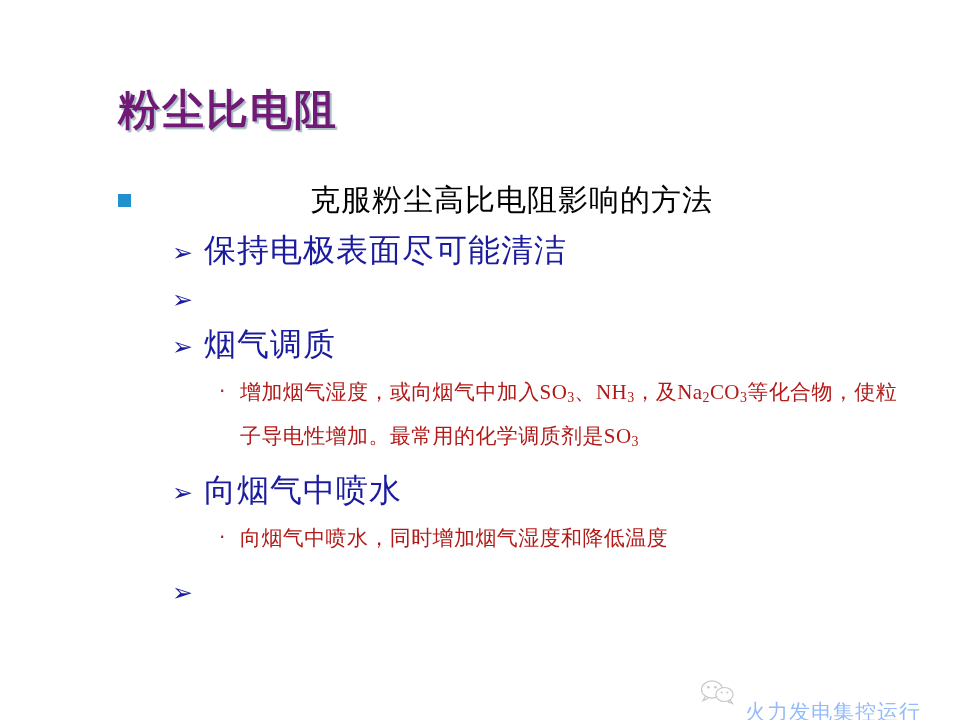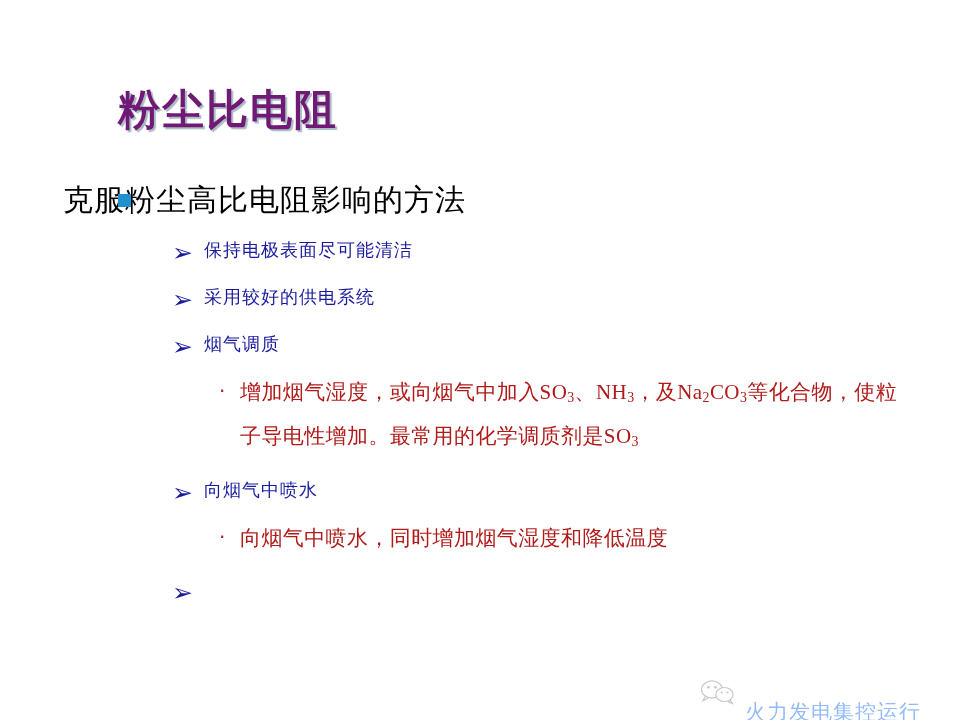--- a/index.html
+++ b/index.html
@@ -42,20 +42,21 @@
     left: 0;
     top: 180px;
     width: 960px;
   }
 
   .lvl1 {
     position: relative;
     padding-left: 63px;
     min-height: 44px;
     margin-bottom: 8px;
+    text-align: center;
   }
   .lvl1 .sq-bullet {
     position: absolute;
     left: 118px;
     top: 14px;
     width: 13px;
     height: 13px;
     background: #2090cf;
   }
   .lvl1 .txt {
@@ -74,21 +75,21 @@
   .lvl2 .arrow-bullet {
     position: absolute;
     left: 172px;
     top: 4px;
     font-size: 25px;
     line-height: 34px;
     color: #1b1b9e;
     font-family: "DejaVu Sans", sans-serif;
   }
   .lvl2 .txt {
-    font-size: 18px;
+    font-size: 32px;
     line-height: 36px;
     color: #1b1b9e;
     letter-spacing: 1px;
   }
 
   .lvl3 {
     position: relative;
     padding-left: 240px;
     min-height: 34px;
     margin-bottom: 5px;
@@ -170,21 +171,20 @@
       <span class="txt">克服粉尘高比电阻影响的方法</span>
     </div>
 
     <div class="lvl2">
       <span class="arrow-bullet">➢</span>
       <span class="txt">保持电极表面尽可能清洁</span>
     </div>
 
     <div class="lvl2">
       <span class="arrow-bullet">➢</span>
-      <span class="txt">采用较好的供电系统</span>
     </div>
 
     <div class="lvl2">
       <span class="arrow-bullet">➢</span>
       <span class="txt">烟气调质</span>
     </div>
 
     <div class="lvl3">
       <span class="dot-bullet">·</span>
       <span class="txt"><span>增加烟气湿度，或向烟气中加入SO</span><sub>3</sub><span>、NH</span><sub>3</sub><span>，及Na</span><sub>2</sub><span>CO</span><sub>3</sub><span>等化合物，使粒子导电性增加。最常用的化学调质剂是SO</span><sub>3</sub></span>

